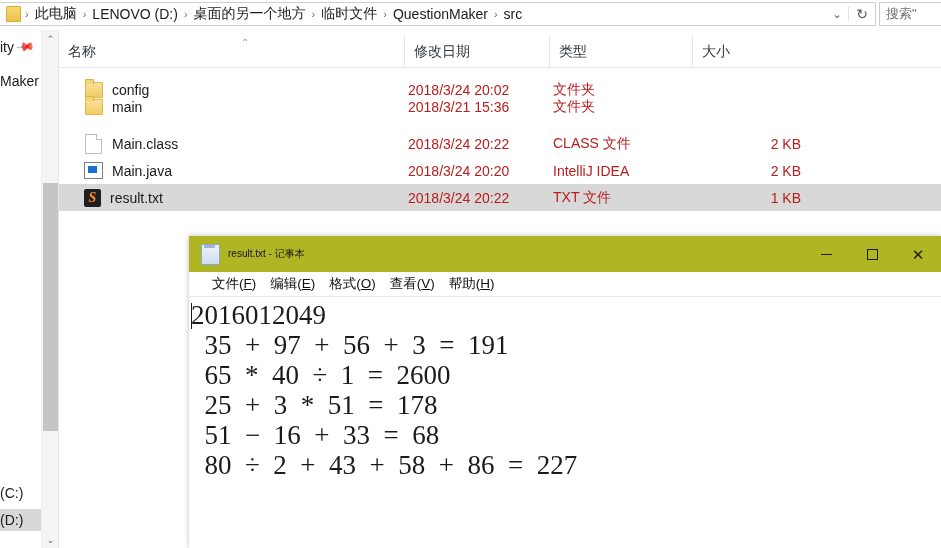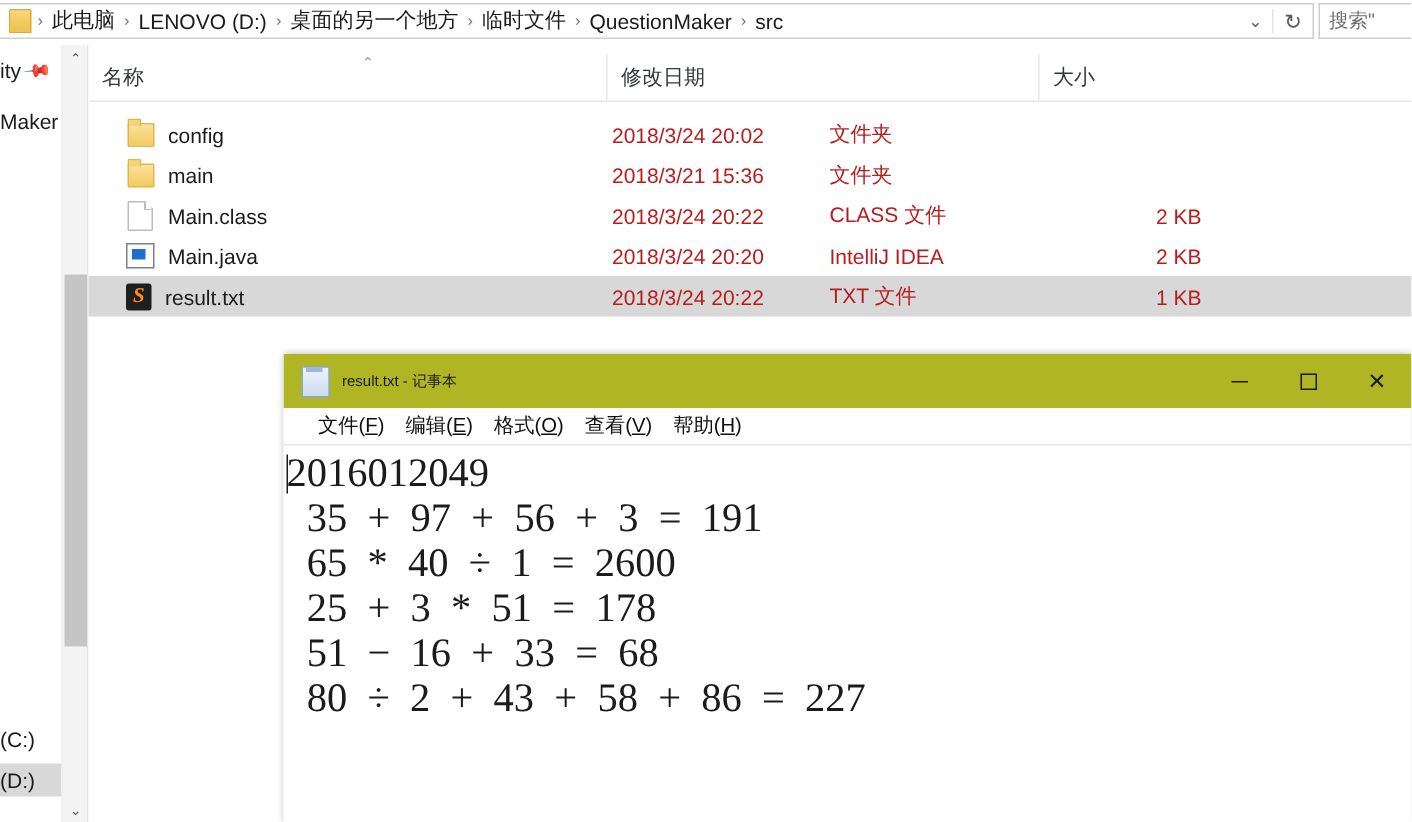--- a/index.html
+++ b/index.html
@@ -443,34 +443,35 @@
       <div class="thumb"></div>
       <div class="arrow dn">⌄</div>
     </div>
     <div class="pane-split"></div>
 
     <div class="filelist">
       <div class="col-head">
         <div class="sort-caret">⌃</div>
         <div class="ch" style="left:345px;width:145px">修改日期</div>
         <div class="ch first" style="left:0px;width:345px">名称</div>
+        <div class="ch" style="left:490px;width:170px">类型</div>
         <div class="ch" style="left:633px;width:100px">大小</div>
       </div>
 
       <div class="row" style="top:46px">
         <div class="cell" style="left:24px;width:320px">
           <span class="ficon folder"></span>
           <span>config</span>
         </div>
         <div class="cell dim" style="left:349px;width:145px">2018/3/24 20:02</div>
         <div class="cell dim" style="left:494px;width:170px">文件夹</div>
         <div class="cell dim size" style="left:664px;width:100px"></div>
       </div>
 
-      <div class="row" style="top:73px">
+      <div class="row" style="top:63px">
         <div class="cell" style="left:24px;width:320px">
           <span class="ficon folder"></span>
           <span>main</span>
         </div>
         <div class="cell dim" style="left:349px;width:145px">2018/3/21 15:36</div>
         <div class="cell dim" style="left:494px;width:170px">文件夹</div>
         <div class="cell dim size" style="left:664px;width:100px"></div>
       </div>
 
       <div class="row" style="top:100px">

